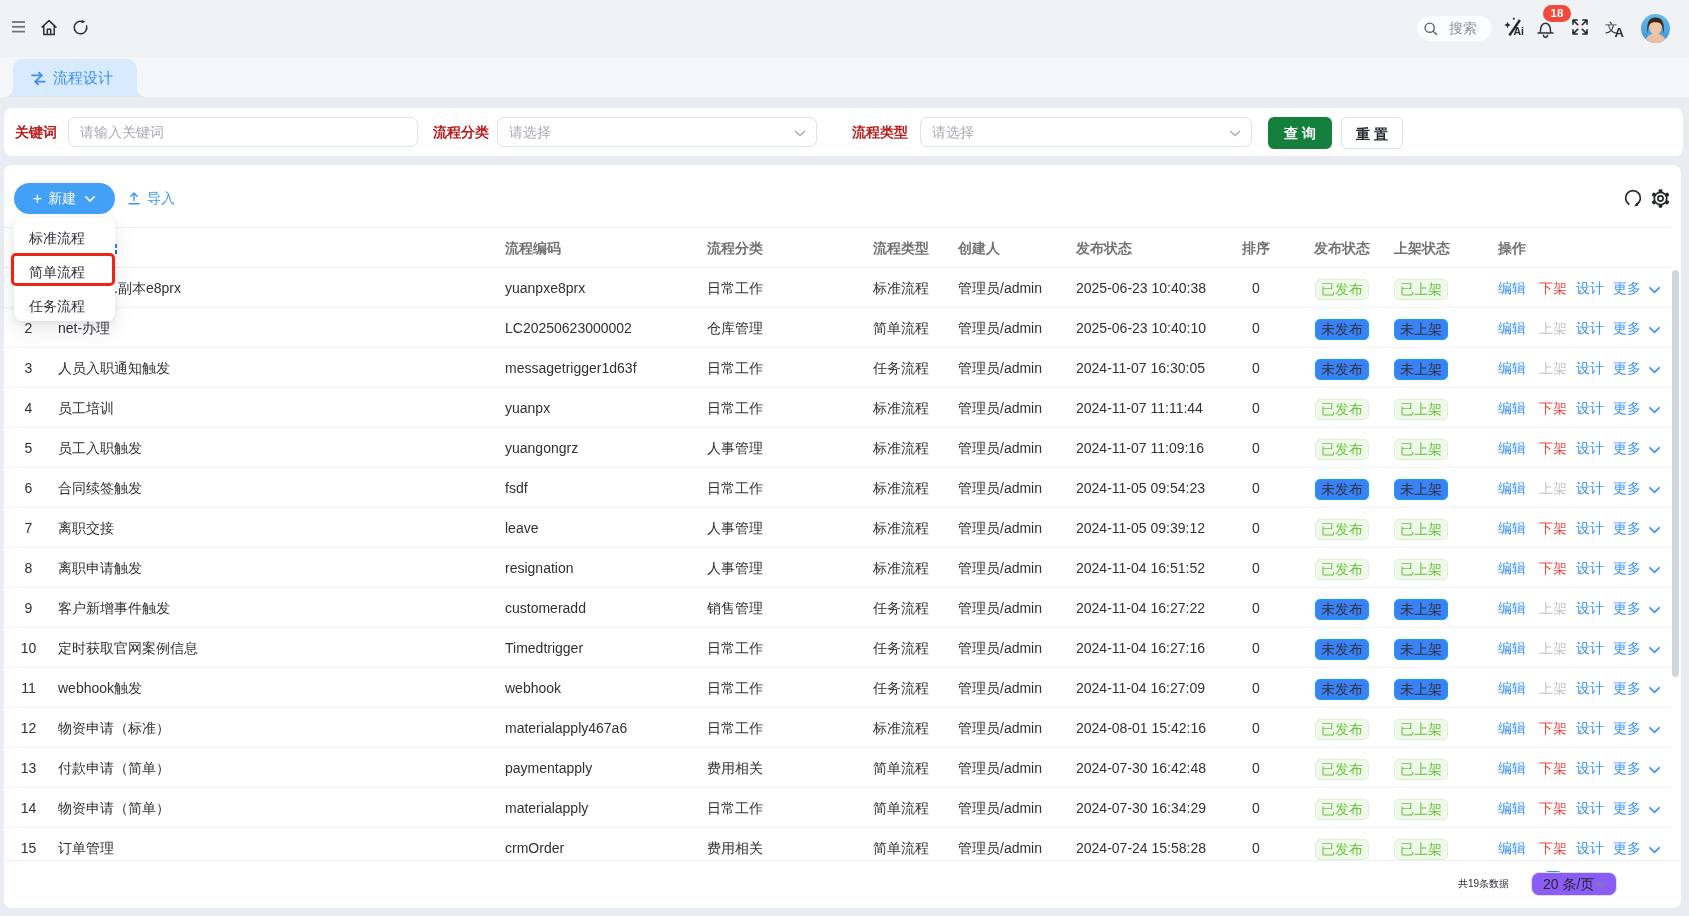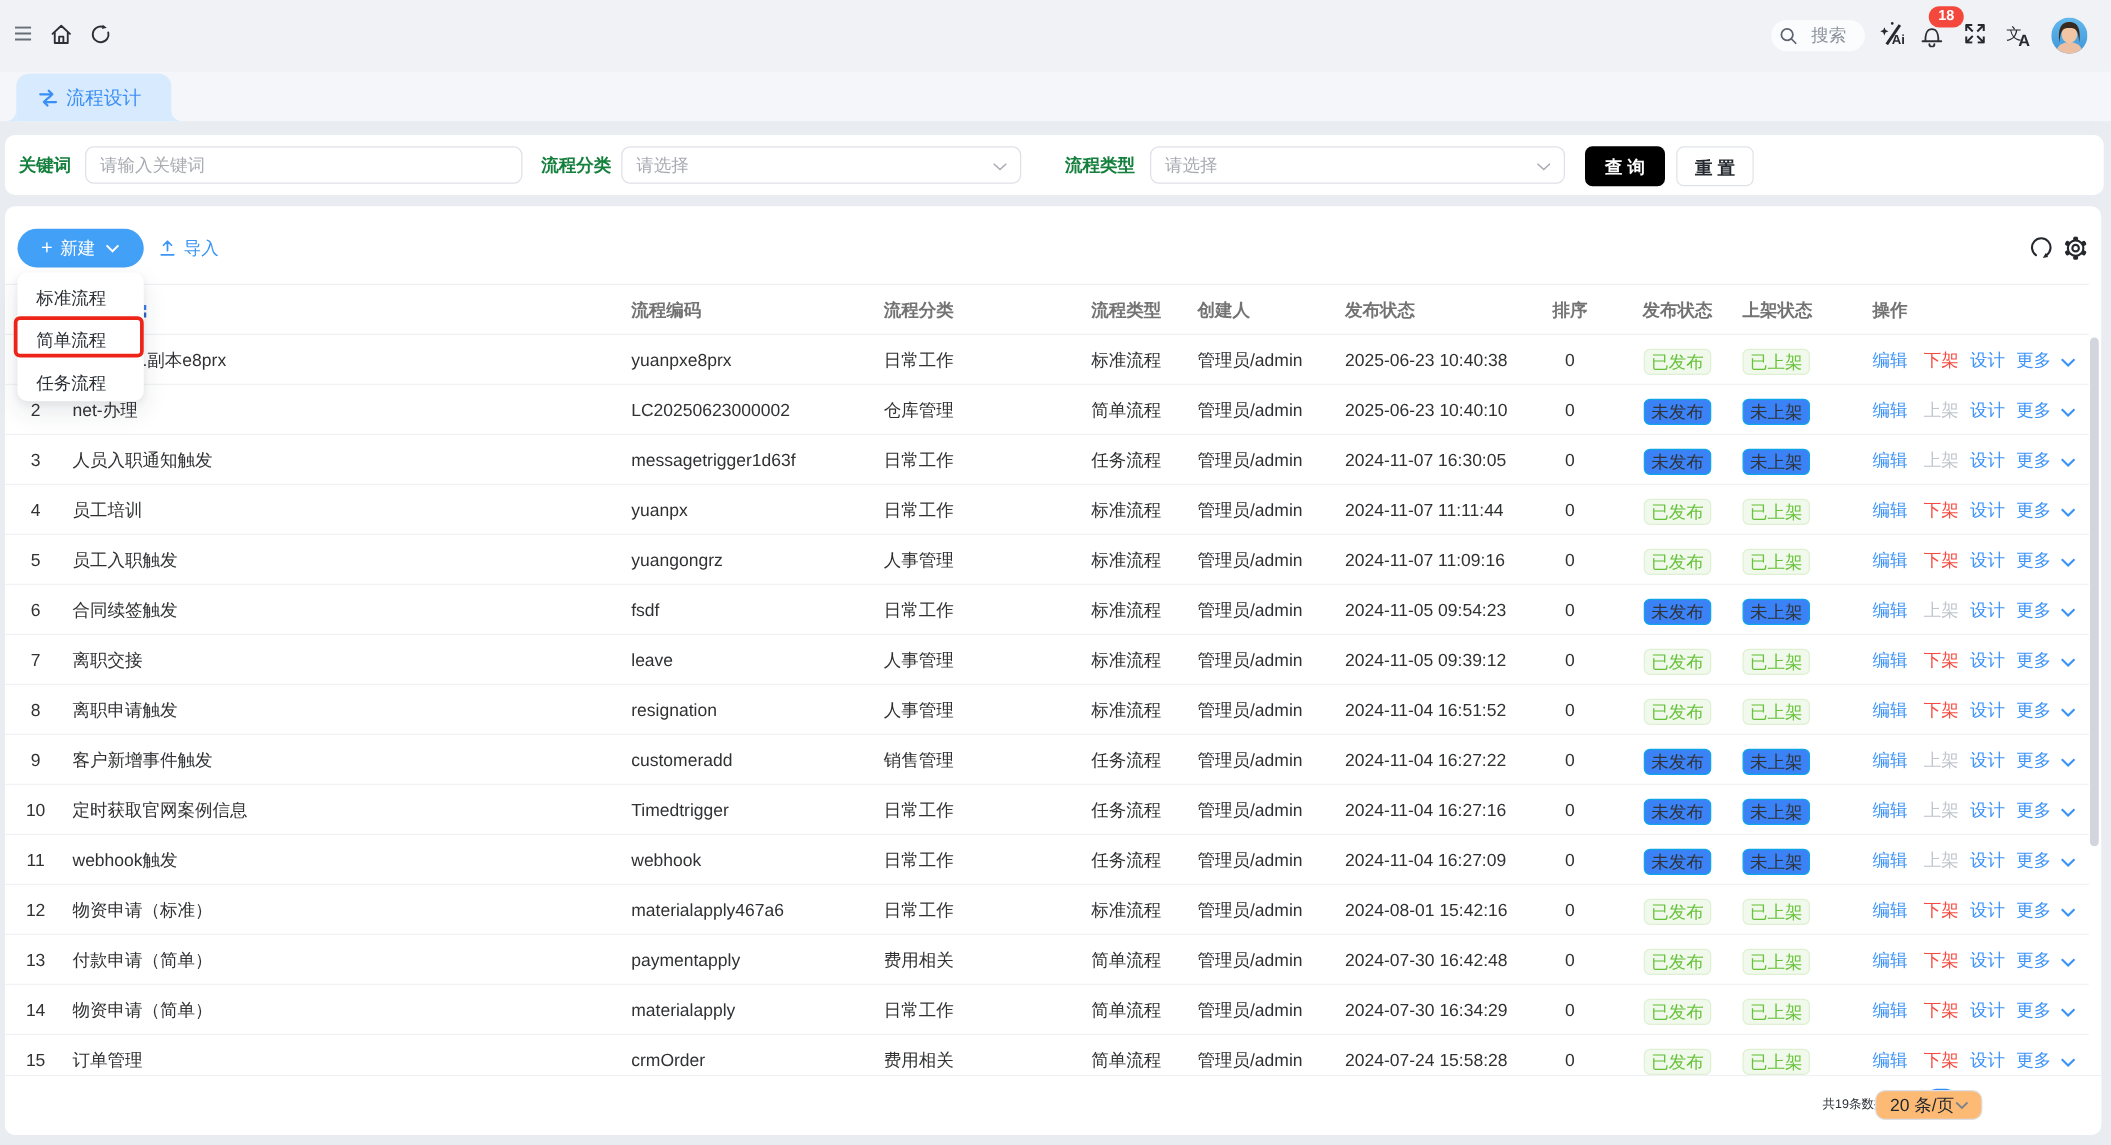--- a/index.html
+++ b/index.html
@@ -4,21 +4,21 @@
 *{margin:0;padding:0;box-sizing:border-box}
 html,body{width:1689px;height:916px;overflow:hidden;font-family:"Liberation Sans",sans-serif;background:#e9ecf1;position:relative}
 .abs{position:absolute}
 
 #topbar{position:absolute;left:0;top:0;width:1689px;height:57px;background:#f1f2f6}
 #tabstrip{position:absolute;left:0;top:57px;width:1689px;height:40px;background:#f4f6f9}
 #tab{position:absolute;left:13px;top:59px;width:124px;height:38px;background:#d8eafd;border-radius:10px 10px 0 0;color:#3a8ff7;font-size:15px;display:flex;align-items:center}
 #tab svg{margin:0 7px 0 18px}
 
 #filter{position:absolute;left:4px;top:108px;width:1679px;height:48px;background:#fff;border-radius:8px}
-.flabel{position:absolute;top:108px;height:36px;line-height:48px;font-size:14px;color:#15803d;font-weight:700}
+.flabel{position:absolute;top:108px;height:36px;line-height:48px;font-size:14px;color:#b91c1c;font-weight:700}
 .finput{position:absolute;top:117px;height:30px;border:1px solid #dee1e7;border-radius:7px;background:#fff;font-size:14px;color:#a8abb2;line-height:28px;padding-left:11px}
 .fbtn{position:absolute;top:117px;height:32px;border-radius:6px;font-size:14px;text-align:center;line-height:32px;font-weight:700}
 .selarrow{position:absolute;top:12px;right:10px;}
 
 #card{position:absolute;left:4px;top:165px;width:1677px;height:743px;background:#fff;border-radius:8px}
 #newbtn{position:absolute;left:14px;top:183px;width:101px;height:31px;background:#43a0f7;border-radius:16px;color:#fff;font-size:14px;display:flex;align-items:center;justify-content:center}
 #import{position:absolute;left:128px;top:183px;height:31px;display:flex;align-items:center;color:#3b95f6;font-size:14px}
 
 .thead{position:absolute;left:4px;top:227px;width:1667px;height:41px;border-top:1px solid #eef0f3;border-bottom:1px solid #eef0f3;font-size:14px;color:#737373;font-weight:700;line-height:40px}
 .trow{position:absolute;left:4px;width:1667px;height:40px;line-height:40px;font-size:14px;color:#303133;border-bottom:1px solid #f1f2f4}
@@ -32,21 +32,21 @@
 .tag{display:inline-block;height:21px;line-height:19px;padding:0 5px;border-radius:5px;font-size:14px;vertical-align:-1px}
 .tag.g{background:#f0f9eb;border:1px solid #dff0d4;color:#67c23a}
 .tag.y{background:#3b82f6;border:1px solid #0ea5e9;color:#2f3237}
 .lnk{color:#3b92f7} .lnk.red{color:#f4493e} .lnk.dis{color:#c0c4cc}
 .chev{margin-left:7px;vertical-align:-1px}
 #tmask{position:absolute;left:4px;top:860px;width:1677px;height:48px;background:#fff;border-radius:0 0 8px 8px;border-top:1px solid #eef0f3}
 #sbar{position:absolute;left:1672px;top:270px;width:7px;height:407px;background:#d2d5db;border-radius:3.5px}
 
 #pgtotal{position:absolute;left:1458px;top:860px;height:48px;line-height:47px;font-size:10px;color:#2b2f36}
 #pgnum{position:absolute;left:1542px;top:871px;width:22px;height:24px;background:#2f8ef6;color:#fff;border-radius:7px;font-size:14px;text-align:center;line-height:24px}
-#pgsize{position:absolute;left:1500px;top:872px;width:86px;height:24px;border:1px solid #dcdfe6;border-radius:8px;background:#fdba74;font-size:14px;color:#24292f;line-height:22px;padding-left:11px}
+#pgsize{position:absolute;left:1531px;top:872px;width:86px;height:24px;border:1px solid #dcdfe6;border-radius:8px;background:#8b5cf6;font-size:14px;color:#24292f;line-height:22px;padding-left:11px}
 
 #ddown{position:absolute;left:14px;top:218px;width:101px;height:103px;background:#fff;border-radius:8px;box-shadow:0 8px 20px rgba(30,40,60,.10),0 2px 6px rgba(30,40,60,.06);font-size:14px;color:#2b2f36}
 .ditem{position:absolute;left:15px;height:34px;line-height:34px}
 #redrect{position:absolute;left:11px;top:253px;width:104px;height:33px;border:3.2px solid #ec2518;border-radius:5px}
 .ticon{stroke:#2c3036;stroke-width:1.5;fill:none;stroke-linecap:round;stroke-linejoin:round}
 </style></head>
 <body>
 <div id="topbar"></div>
 <div id="tabstrip"></div>
 <div class="abs" style="left:5px;top:89px;width:8px;height:8px;background:radial-gradient(circle at 0 0, rgba(0,0,0,0) 7.5px, #d8eafd 8px)"></div>
@@ -128,21 +128,21 @@
 <div class="flabel" style="left:15px">关键词</div>
 <div class="finput" style="left:68px;width:350px">请输入关键词</div>
 <div class="flabel" style="left:433px">流程分类</div>
 <div class="finput" style="left:497px;width:320px">请选择<svg class="selarrow" width="12" height="7" viewBox="0 0 12 7">
       <polyline points="1,1 6,5.6 11,1" fill="none" stroke="#a8abb2" stroke-width="1.3"></polyline>
     </svg></div>
 <div class="flabel" style="left:852px">流程类型</div>
 <div class="finput" style="left:920px;width:332px">请选择<svg class="selarrow" width="12" height="7" viewBox="0 0 12 7">
       <polyline points="1,1 6,5.6 11,1" fill="none" stroke="#a8abb2" stroke-width="1.3"></polyline>
     </svg></div>
-<div class="fbtn" style="left:1268px;width:64px;background:#000000;color:#fff">查 询</div>
+<div class="fbtn" style="left:1268px;width:64px;background:#15803d;color:#fff">查 询</div>
 <div class="fbtn" style="left:1341px;width:62px;background:#fff;border:1px solid #e0e3e9;color:#24292f">重 置</div>
 
 <div id="card"></div>
 <div id="newbtn"><span style="font-size:16px;margin-right:6px;font-weight:400">+</span>新建<svg style="margin-left:8px" width="12" height="8" viewBox="0 0 12 8">
       <polyline points="1.3,1.3 6,6 10.7,1.3" fill="none" stroke="#fff" stroke-width="1.6"></polyline>
     </svg></div>
 <div id="import"><svg style="margin-right:7px" width="12" height="13" viewBox="0 0 12 13">
       <g stroke="#3b95f6" stroke-width="1.4" fill="none" stroke-linecap="round" stroke-linejoin="round">
         <path d="M6 1.2 V8.4 M2.8 4.2 L6 1 L9.2 4.2 M1 11.8 H11"></path>
       </g>

